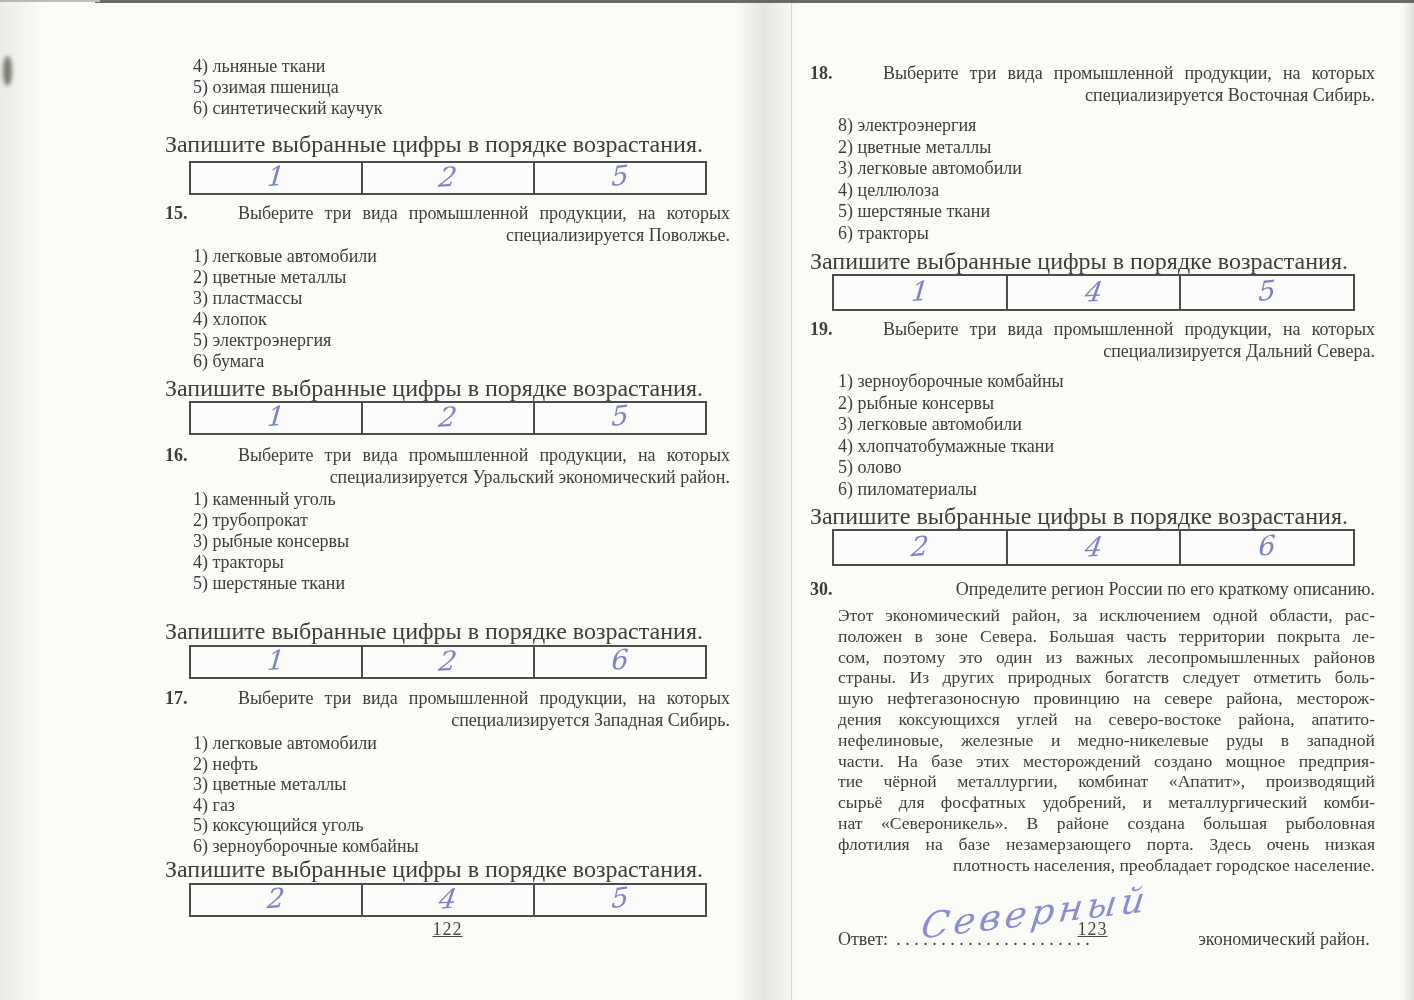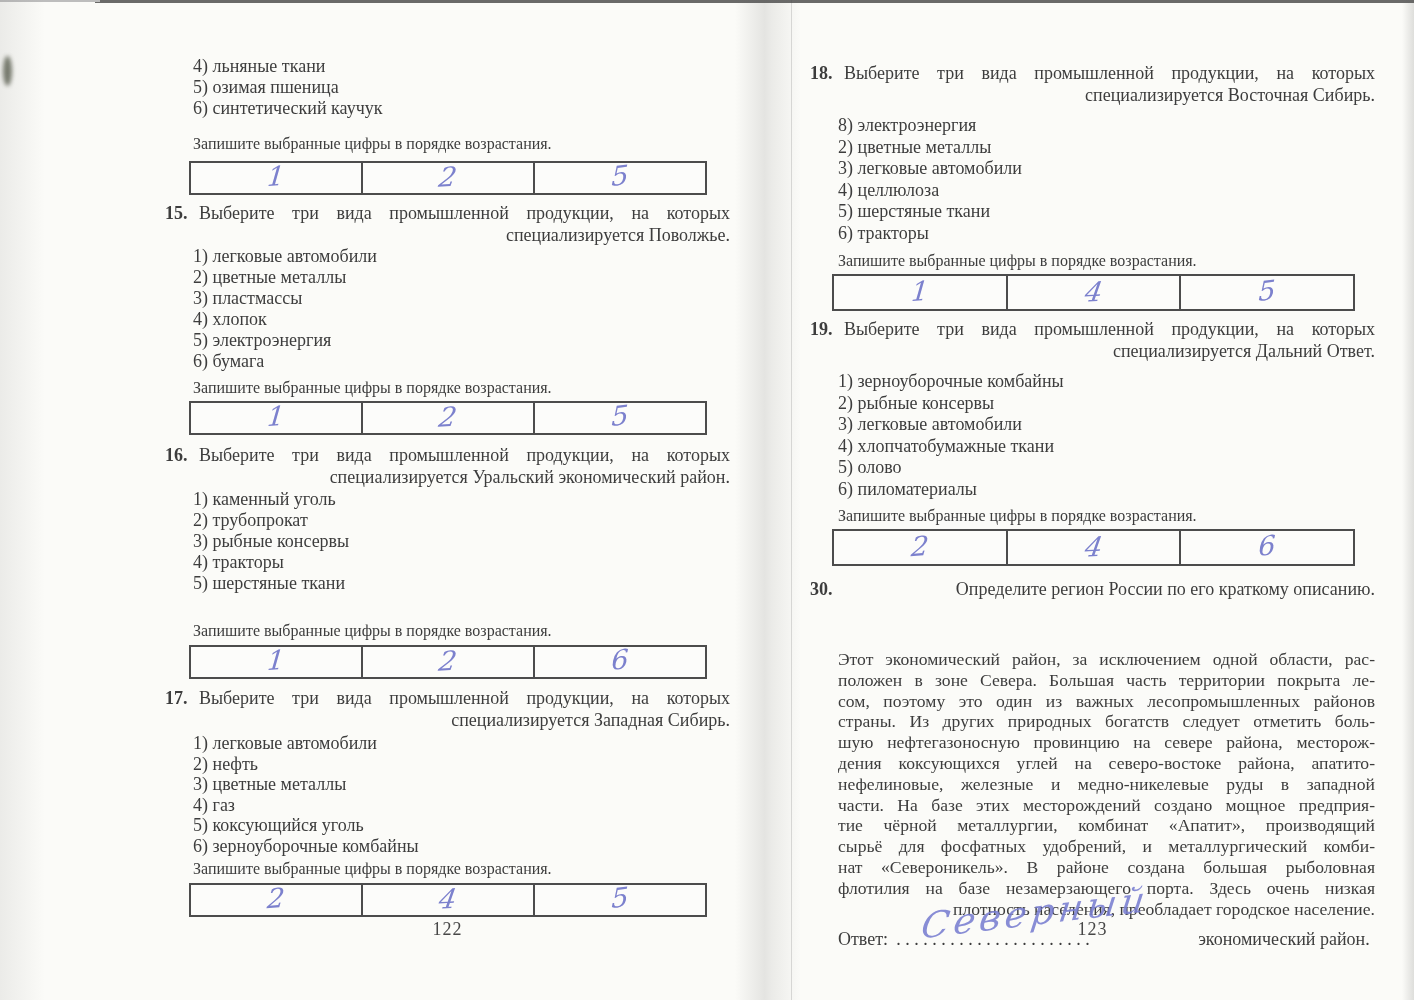--- a/index.html
+++ b/index.html
@@ -17,64 +17,64 @@
   .gutter-shadow{position:absolute;left:735px;top:0;width:66px;height:1000px;
     background:linear-gradient(90deg,rgba(0,0,0,0) 0%,rgba(90,90,88,.14) 45%,rgba(90,90,88,.10) 55%,rgba(0,0,0,0) 100%);}
   .gutter-line{position:absolute;left:791px;top:0;width:1px;height:1000px;background:rgba(70,70,70,.18);}
   .scan-right-shade{position:absolute;right:0;top:0;width:12px;height:1000px;background:linear-gradient(270deg,rgba(90,90,88,.18),rgba(0,0,0,0));}
 
   .page-col{position:absolute;top:0;width:565px;}
   .col-left{left:165px;}
   .col-right{left:810px;}
   .blk{position:absolute;left:0;width:565px;}
 
-  .qhead{display:flex;font-size:18px;line-height:22px;}
+  .qhead{display:flex;font-size:18px;line-height:22px;gap:39px;}
   .qnum{width:34px;flex:none;font-weight:700;}
   .qbody{flex:1;}
   .jline{text-align:justify;text-align-last:justify;}
   .lline{text-align:right;}
 
   .opts{margin-left:28px;font-size:18px;}
   .opts div{white-space:nowrap;}
   .lh21 div{line-height:21px;}
   .lh205 div{line-height:20.5px;}
   .lh215 div{line-height:21.5px;}
 
-  .prompt{margin-left:28px;font-size:16px;line-height:22px;}
+  .prompt{font-size:24px;line-height:22px;}
 
   .ansbox{margin-left:24px;width:514px;height:30px;border:2px solid #4c4c4c;display:flex;background:rgba(255,255,255,.35);}
   .ansbox.tall{height:33px;margin-left:22px;width:519px;}
   .cell{flex:1;position:relative;border-right:2px solid #4c4c4c;}
   .cell:last-child{border-right:none;}
   .hw{
     position:absolute;left:50%;top:50%;
     transform:translate(-50%,-56%) skewX(-10deg) rotate(-5deg);
     font-family:"DejaVu Serif", serif;font-style:italic;
     font-size:27px;color:#6f74c9;opacity:.9;
   }
   .cell:nth-child(2) .hw{transform:translate(-50%,-54%) skewX(-12deg) rotate(-3deg);}
   .cell:nth-child(3) .hw{transform:translate(-50%,-58%) skewX(-8deg) rotate(-7deg);}
 
-  .para{font-size:17.6px;margin-top:44px;}
+  .para{font-size:17.6px;}
   .para div{line-height:20.8px;}
 
   .answer-line{display:flex;align-items:baseline;font-size:18px;line-height:24px;}
   .answer-label{flex:none;}
   .dots-wrap{flex:none;position:relative;width:300px;margin-left:8px;}
   .dots{letter-spacing:4.5px;color:#3d3d3d;}
   .hw-word{
     position:absolute;left:28px;top:-26px;
     font-family:"DejaVu Serif", serif;font-style:italic;
     font-size:36px;color:#797ed1;opacity:.88;
     transform:skewX(-14deg) rotate(-7deg);
     white-space:nowrap;letter-spacing:4px;
   }
   .answer-suffix{flex:none;margin-left:2px;}
 
-  .pagenum{position:absolute;width:565px;text-align:center;font-size:18px;letter-spacing:1px;color:#474747;}
+  .pagenum{position:absolute;width:565px;text-align:center;font-size:18px;letter-spacing:1px;color:#474747;text-decoration:underline;}
 </style>
 </head>
 <body>
 
 <div class="scan-topline"></div>
 <div class="scan-topline2"></div>
 <div class="scan-left-smudge"></div>
 <div class="scan-left-shade"></div>
 <div class="gutter-shadow"></div>
 <div class="gutter-line"></div>
@@ -223,21 +223,21 @@
       <div class="cell">
           <span class="hw">5</span>
         </div>
     </div>
   </div>
 
   <div class="blk qhead" style="top:318px">
     <span class="qnum">19.</span>
     <span class="qbody">
       <span class="jline" style="display:block">Выберите три вида промышленной продукции, на которых</span>
-      <span class="lline" style="display:block">специализируется Дальний Ответ.</span>
+      <span class="lline" style="display:block">специализируется Дальний Севера.</span>
     </span>
   </div>
   <div class="blk opts lh215" style="top:371px">
     <div>1) зерноуборочные комбайны</div>
     <div>2) рыбные консервы</div>
     <div>3) легковые автомобили</div>
     <div>4) хлопчатобумажные ткани</div>
     <div>5) олово</div>
     <div>6) пиломатериалы</div>
   </div>

